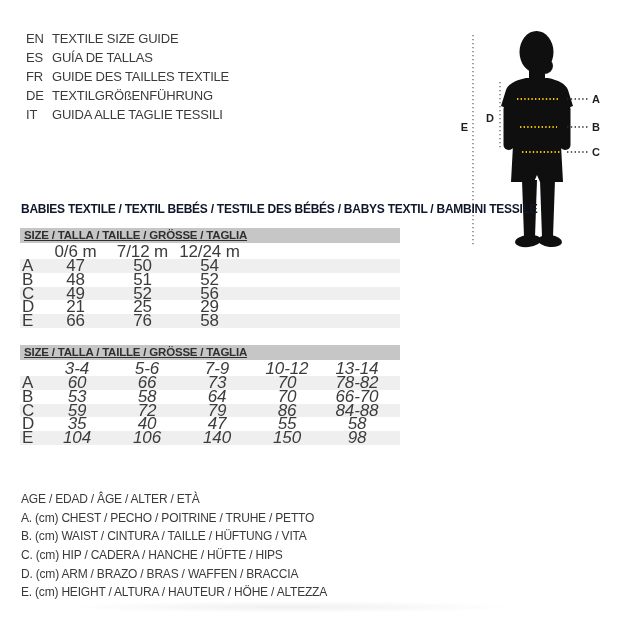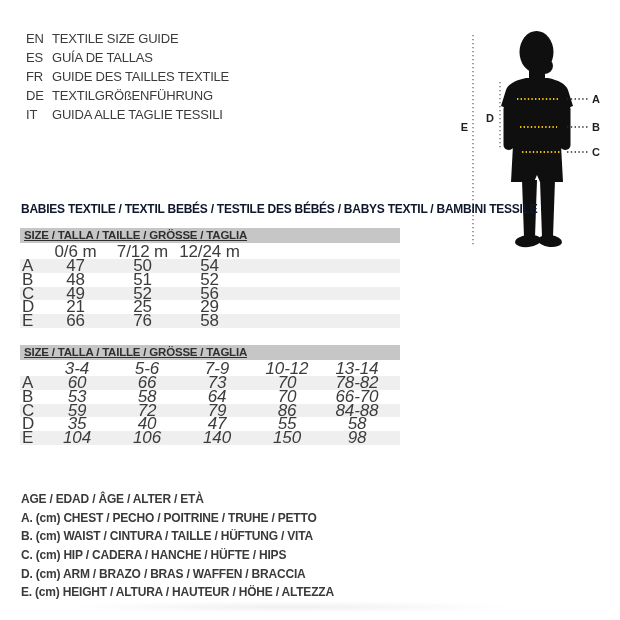--- a/index.html
+++ b/index.html
@@ -19,21 +19,21 @@
   .size-bar{background:#c6c6c6;height:15px;line-height:15px;font-size:11.5px;font-weight:bold;letter-spacing:-0.2px;
             color:#2f2f2f;padding-left:4px;width:376px;margin-bottom:2px;text-decoration:underline;}
   .trow{display:flex;align-items:center;height:14px;font-size:17px;color:#3c3c3c;width:380px;letter-spacing:-0.1px;}
   .trow.data{height:13.8px;}
   .trow .rl{width:22px;padding-left:2px;box-sizing:border-box;}
   .babies .cell{width:67px;text-align:center;}
   .children .cell{width:70px;text-align:center;font-style:italic;}
   .shade{background:#efefef;}
   
   .legend{position:absolute;left:21px;top:490px;}
-  .legend-line{height:18.6px;display:flex;align-items:center;font-size:12px;font-weight:bold;
+  .legend-line{height:18.6px;display:flex;align-items:center;font-size:12px;font-weight:normal;
                letter-spacing:-0.2px;color:#3a3a3a;white-space:nowrap;}
   
   .bottom-smudge{position:absolute;left:60px;top:601px;width:460px;height:12px;
     background:radial-gradient(ellipse at center, rgba(0,0,0,0.06), rgba(0,0,0,0) 70%);}
   svg text{font-family:"Liberation Sans",sans-serif;font-weight:bold;font-size:11px;fill:#1f1f1f;}
 </style>
 </head>
 <body>
 
 <div class="lang-list">

